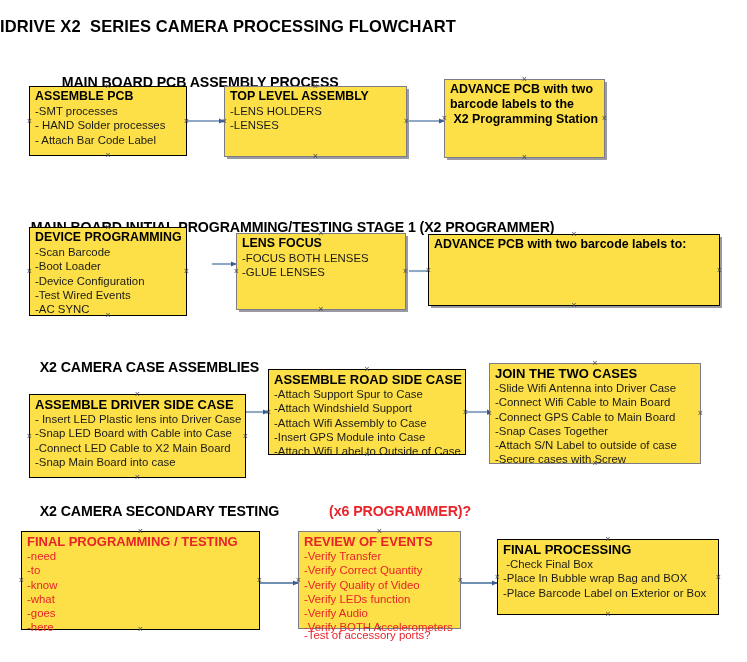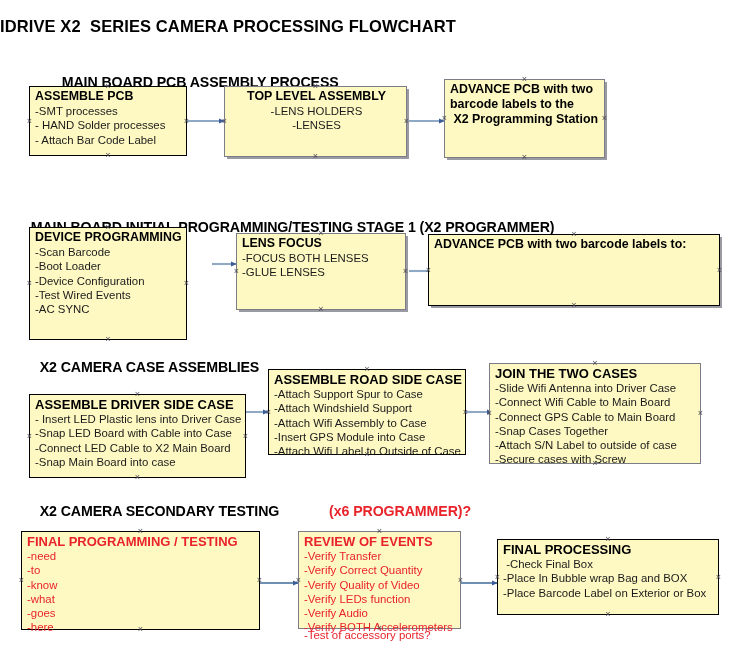--- a/index.html
+++ b/index.html
@@ -44,21 +44,21 @@
     letter-spacing: -0.1px;
   }
   .section-heading .hl-red {
     color: #e8232a;
     margin-left: 46px;
   }
 
   
   .node-box {
     position: absolute;
-    background: #fef9c3;
+    background: #fde047;
     border: 1.4px solid #000000;
     padding: 2px 3px 2px 5px;
     overflow: visible;
   }
   .node-box.border-gray {
     border-color: #7c7c86;
     border-width: 1.6px;
   }
   .node-box.with-shadow {
     box-shadow: 2.5px 2.5px 0 -0.5px #9a9aa2;
@@ -139,21 +139,21 @@
   <span class="handle h-t"></span>
   <span class="handle h-b"></span>
   <span class="handle h-l"></span>
   <span class="handle h-r"></span>
   <div class="node-title">ASSEMBLE PCB</div>
   <div class="node-line">-SMT processes</div>
   <div class="node-line">- HAND Solder processes</div>
   <div class="node-line">- Attach Bar Code Label</div>
 </div>
 
-<div class="node-box border-gray with-shadow" style="left:224px; top:86px; width:183px; height:71px;text-align:center;">
+<div class="node-box border-gray with-shadow" style="left:224px; top:86px; width:183px; height:71px;">
   <span class="handle h-t"></span>
   <span class="handle h-b"></span>
   <span class="handle h-l"></span>
   <span class="handle h-r"></span>
   <div class="node-title">TOP LEVEL ASSEMBLY</div>
   <div class="node-line">-LENS HOLDERS</div>
   <div class="node-line">-LENSES</div>
 </div>
 
 <div class="node-box border-gray with-shadow" style="left:444px; top:79px; width:161px; height:79px;">
@@ -163,21 +163,21 @@
   <span class="handle h-r"></span>
   <div class="node-title">ADVANCE PCB with two</div>
   <div class="node-title">barcode labels to the</div>
   <div class="node-title"> X2 Programming Station</div>
 </div>
 
 <div class="section-heading" style="left:23px; top:203px;">
   <span>MAIN BOARD INITIAL PROGRAMMING/TESTING STAGE 1 (X2 PROGRAMMER)</span>
 </div>
 
-<div class="node-box" style="left:29px; top:227px; width:158px; height:113px;">
+<div class="node-box" style="left:29px; top:227px; width:158px; height:89px;">
   <span class="handle h-t"></span>
   <span class="handle h-b"></span>
   <span class="handle h-l"></span>
   <span class="handle h-r"></span>
   <div class="node-title">DEVICE PROGRAMMING</div>
   <div class="node-line">-Scan Barcode</div>
   <div class="node-line">-Boot Loader</div>
   <div class="node-line">-Device Configuration</div>
   <div class="node-line">-Test Wired Events</div>
   <div class="node-line">-AC SYNC</div>

